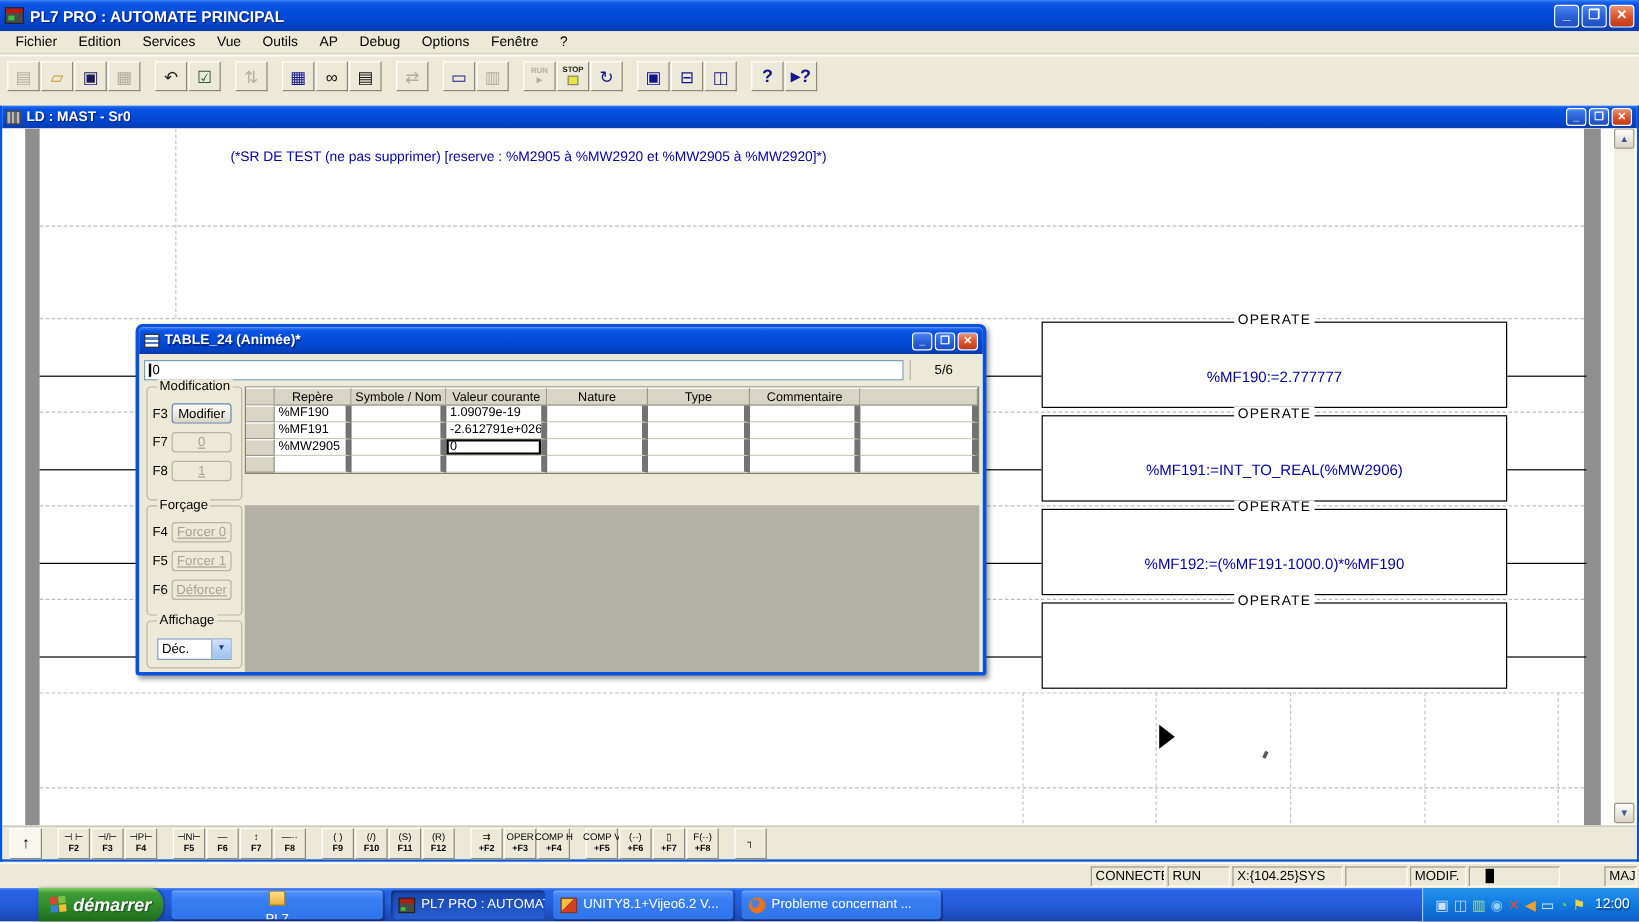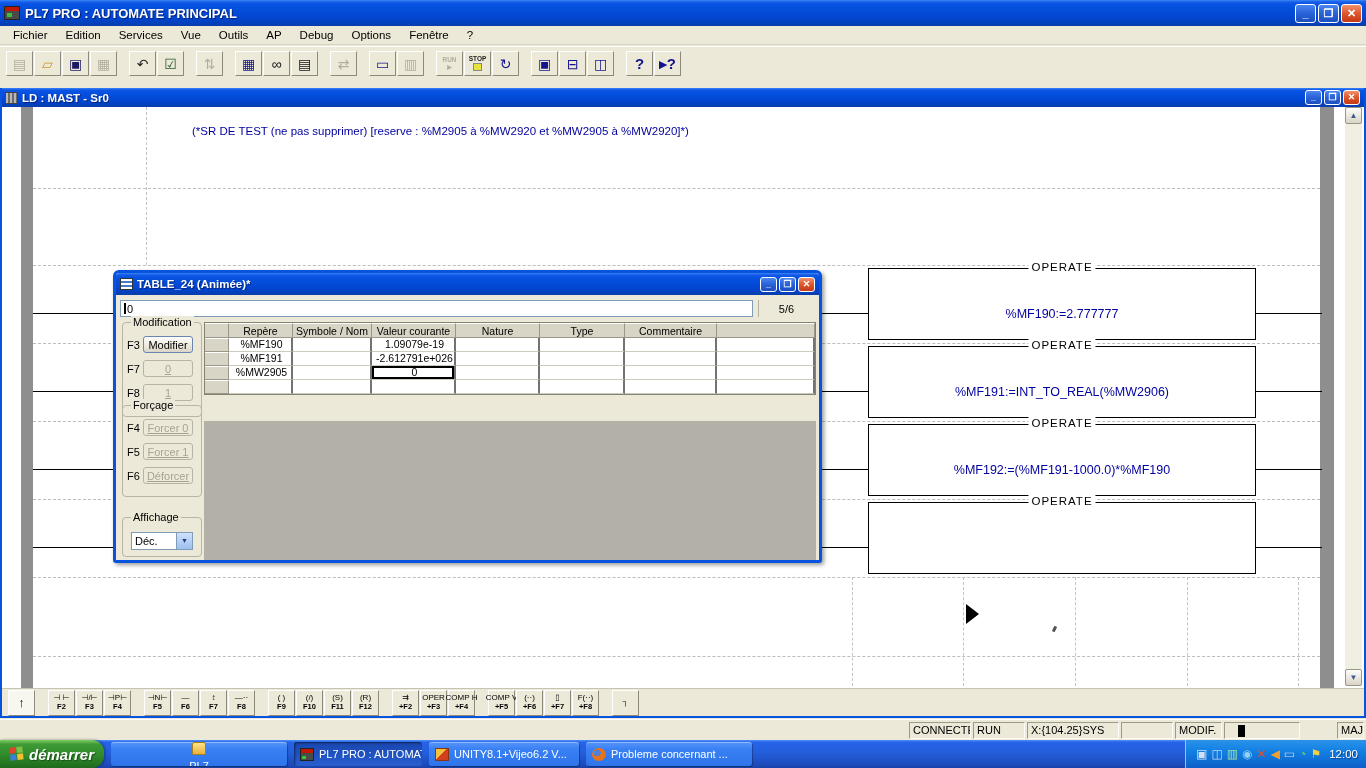--- a/index.html
+++ b/index.html
@@ -66,50 +66,50 @@
   #dlg-titlebar { height:22px; border-radius:3px 3px 0 0; padding-left:4px; }
   #dlg-titlebar .tb-title { font-size:11.5px; margin-left:4px; }
   .dlg-ico { display:inline-block; width:13px; height:12px; background:repeating-linear-gradient(0deg,#fff 0 2px,#4a7ac8 2px 4px); border:1px solid #333; }
   #dlg-body { position:relative; width:703px; height:265px; }
   #dlg-edit { position:absolute; left:4px; top:5px; width:633px; height:17px; background:#fff; border:1px solid #7f9db9; font-size:11px; padding:1px 3px; display:flex; align-items:center; }
   .caret { display:inline-block; width:2px; height:11px; background:#000; margin-right:1px; }
   #dlg-counter { position:absolute; left:642px; top:5px; width:56px; height:17px; font-size:11px; display:flex; align-items:center; justify-content:center; border-left:1px solid #b5b2a2; }
   .grpbox { position:absolute; left:6px; width:80px; border:1px solid #b9b5a3; border-radius:4px; }
   .grpbox legend, .grp-label { position:absolute; top:-7px; left:8px; background:#ece9d8; font-size:11px; padding:0 2px; color:#000; }
   #grp-modif { top:27px; height:95px; }
-  #grp-force { top:110px; height:92px; }
+  #grp-force { top:126px; height:92px; }
   #grp-aff   { top:222px; height:40px; }
   .fk-row { display:flex; align-items:center; margin:7px 0 0 4px; }
   .fk-row:first-of-type { margin-top:13px; }
   .fk { width:16px; font-size:11px; }
   .xp-btn { width:50px; height:17px; font-size:11px; background:linear-gradient(180deg,#fdfdfa,#e8e5d8 70%,#d8d4c6); border:1px solid #6a86b0; border-radius:3px; color:#000; }
   .xp-btn.disabled { border-color:#b8b4a4; color:#a8a494; background:#ece9d8; text-decoration:underline; }
   #dd { position:absolute; left:8px; top:14px; width:62px; height:18px; background:#fff; border:1px solid #7f9db9; display:flex; align-items:center; }
   #dd .dd-text { flex:1; font-size:11px; padding-left:3px; }
   #dd .dd-btn { width:16px; height:16px; background:linear-gradient(180deg,#cfe0fb,#9fc0f0); border-left:1px solid #7f9db9; color:#1a3f7a; font-size:7px; text-align:center; line-height:16px; }
   
   #tbl { position:absolute; left:88px; top:27px; width:612px; background:#fff; border:1px solid #848270; }
   .trh, .tr { display:grid; grid-template-columns:24px 64px 79px 84px 84px 85px 92px 1fr; }
   .trh { height:15px; }
   .th { background:#d8d4c6; border-right:1px solid #9a968a; border-bottom:1px solid #9a968a; border-top:1px solid #fff; font-size:10.5px; text-align:center; line-height:14px; overflow:hidden; white-space:nowrap; }
   .tr { height:14px; }
   .rowhdr { background:#d8d4c6; border-right:1px solid #9a968a; border-bottom:1px solid #9a968a; border-top:1px solid #fff; }
-  .td { font-size:10.5px; line-height:13px; padding-left:3px; border-right:2px solid #737373; border-bottom:1px solid #cdcabe; white-space:nowrap; overflow:hidden;text-align:center; }
+  .td { font-size:10.5px; line-height:13px; padding-left:3px; border-right:5px solid #737373; border-bottom:1px solid #cdcabe; white-space:nowrap; overflow:hidden; }
   .td.selected { box-shadow:inset 0 0 0 2px #000; }
   #tbl-dead { position:absolute; left:88px; top:126px; width:612px; height:139px; background:#b3b0a8; }
 
   
   #statusbar { position:absolute; left:0; top:719px; width:1366px; height:21px; background:#ece9d8; border-top:1px solid #fff; display:flex; align-items:center; padding:0 2px; }
   .sb-spacer { flex:1; }
   .sb-field { height:17px; margin-left:2px; border:1px solid; border-color:#9e9a8a #fdfcf8 #fdfcf8 #9e9a8a; font-size:11px; padding:1px 3px; white-space:nowrap; overflow:hidden; }
   .sb-field.has-cursor::before { content:""; display:inline-block; width:7px; height:12px; background:#000; margin-left:10px; vertical-align:middle; }
 
   
   #taskbar { position:absolute; left:0; top:740px; width:1366px; height:28px; background:linear-gradient(180deg,#4f91f9 0%,#2663e8 8%,#245edb 45%,#1c49b8 92%,#1941a5 100%); display:flex; align-items:center; }
-  #start-btn { height:28px; width:104px; background:linear-gradient(180deg,#7ece62 0%,#3f9a37 15%,#2f8a2a 55%,#1f6a1c 100%); border-radius:0 12px 12px 0; display:flex; align-items:center; justify-content:center; gap:5px; box-shadow:1px 0 3px rgba(0,0,0,.4); }
+  #start-btn { height:28px; width:104px; background:linear-gradient(180deg,#7ece62 0%,#3f9a37 15%,#2f8a2a 55%,#1f6a1c 100%); border-radius:0 12px 12px 0; display:flex; align-items:center; justify-content:center; gap:5px; box-shadow:1px 0 3px rgba(0,0,0,.4);margin-left:32px; }
   #start-btn .start-label { color:#fff; font-weight:bold; font-style:italic; font-size:15px; text-shadow:1px 1px 1px #1a4f18; }
   .xp-flag { width:14px; height:14px; display:grid; grid-template-columns:6px 6px; grid-template-rows:6px 6px; gap:1px; transform:rotate(-6deg); }
   .xp-flag i:nth-child(1){background:#e0442c;} .xp-flag i:nth-child(2){background:#7ec043;}
   .xp-flag i:nth-child(3){background:#3a7fd8;} .xp-flag i:nth-child(4){background:#f0c030;}
   .task-btn { height:24px; margin-left:7px; border-radius:3px; background:linear-gradient(180deg,#5795f7 0%,#3980f4 30%,#2f74ea 100%); color:#fff; font-size:11px; display:flex; align-items:center; gap:5px; padding:0 6px; box-shadow:inset 0 1px 0 rgba(255,255,255,.35), 1px 1px 1px rgba(0,0,0,.3); white-space:nowrap; overflow:hidden; }
   .task-btn.active { background:linear-gradient(180deg,#1a46ad 0%,#2054c4 60%,#2a5fd0 100%); box-shadow:inset 1px 1px 2px rgba(0,0,0,.5); }
   .task-ico { width:14px; height:13px; flex:0 0 auto; }
   .ico-folder { background:linear-gradient(180deg,#ffe28a,#e8b23c); border:1px solid #a87f1c; border-radius:2px 2px 1px 1px; }
   .ico-pl7 { background:linear-gradient(180deg,#c01800 0 35%, #4a4a46 35%); border:1px solid #222; position:relative; }
   .ico-pl7::after { content:""; position:absolute; left:1px; bottom:1px; width:4px; height:3px; background:#36c23a; }

